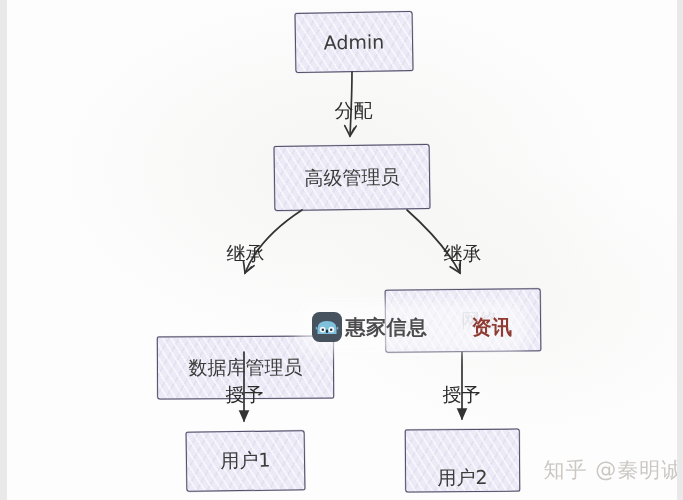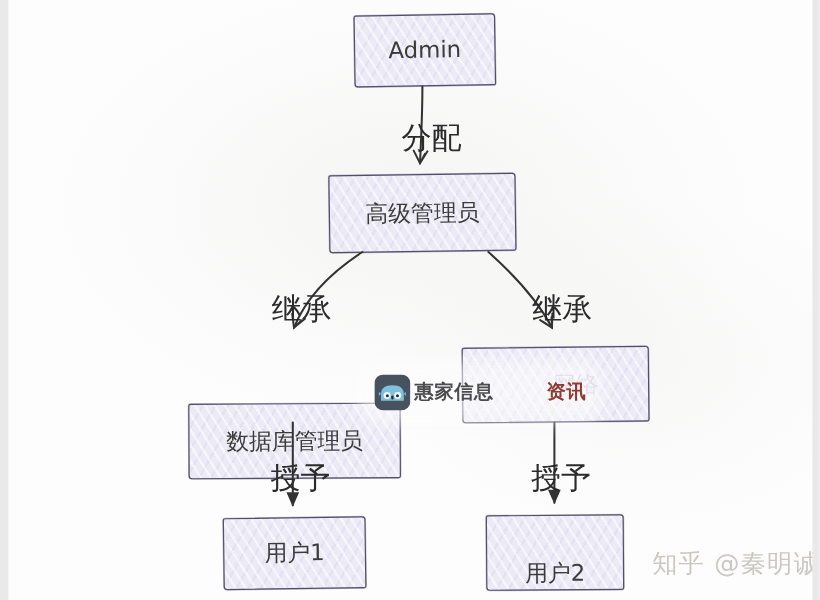--- a/index.html
+++ b/index.html
@@ -29,34 +29,34 @@
     background-image:
       repeating-linear-gradient(58deg, rgba(255,255,255,.55) 0 2px, rgba(255,255,255,0) 2px 7px),
       repeating-linear-gradient(120deg, rgba(120,112,170,.07) 0 2px, rgba(0,0,0,0) 2px 9px);
     box-shadow:0 0 0 .4px rgba(84,78,107,.35);
     color:#3b3b3b;
     font-size:19px;
     white-space:nowrap;
   }
   .edge-label{
     position:absolute;z-index:3;
-    font-size:25px;color:#2b2b2b;
+    font-size:19px;color:#2b2b2b;
     white-space:nowrap;
   }
   .ghost{color:#5c5c78;opacity:.28;}
 
   .wm-center{
     position:absolute;left:301px;top:311px;z-index:5;
     display:flex;align-items:center;gap:4px;
     padding:1px 4px;border-radius:8px;
     background:rgba(253,253,253,.55);
     box-shadow:0 0 14px 10px rgba(253,253,253,.6);
   }
   .wm-logo{width:30px;height:30px;flex:0 0 auto;display:block;}
-  .wm-text{font-size:16px;font-weight:700;letter-spacing:.5px;color:#4c4c4e;
+  .wm-text{font-size:20px;font-weight:700;letter-spacing:.5px;color:#4c4c4e;
            text-shadow:0 0 2px rgba(255,255,255,.8);font-family:Liberation Mono, monospace;}
   .wm-accent{color:#8e3b33;margin-left:40px;}
 
   .wm-corner{
     position:absolute;left:537px;top:456px;z-index:5;
     font-size:21px;letter-spacing:1px;color:#cbc8c3;
     text-shadow:.5px .5px 0 rgba(255,255,255,.9);
     white-space:nowrap;
   }
 </style>

